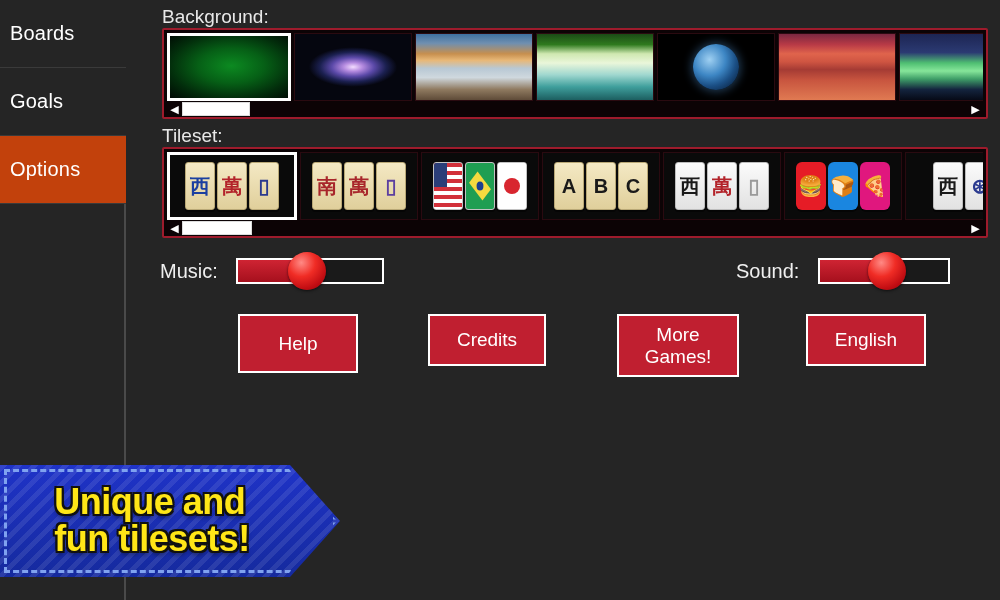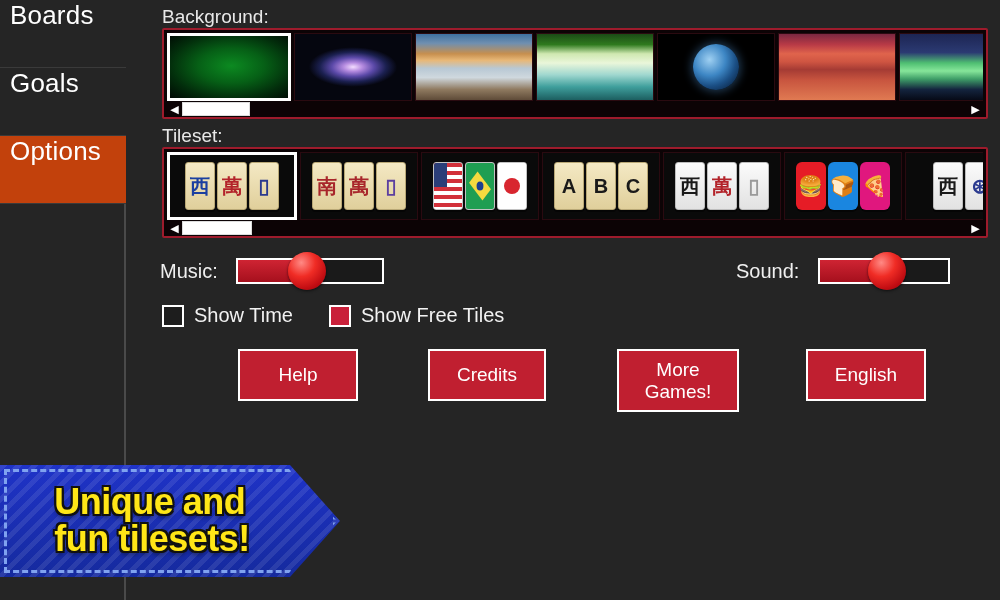--- a/index.html
+++ b/index.html
@@ -13,24 +13,24 @@
 
   
   #sidebar {
     position: absolute; left: 0; top: 0; width: 126px; height: 600px;
     background: #252525;
     border-right: 2px solid #4a4a4a;
   }
   .side-item {
     position: relative;
     height: 68px; width: 126px;
-    display: flex; align-items: flex-start;
+    display: flex; align-items: center;
     padding-left: 10px;
     color: #ffffff;
-    font-size: 26px;
+    font-size: 20px;
     letter-spacing: 0.2px;
     border-bottom: 1px solid #3a3a3a;
     background: #252525;
     cursor: pointer;
   }
   .side-item.active { background: #c2410c; }
   .side-item.active .side-label { color: #ffffff; }
 
   
   #main { position: absolute; left: 128px; top: 0; width: 872px; height: 600px; }
@@ -323,33 +323,23 @@
         <div class="slider-knob" id="music-knob" style="left: 69px;"></div>
       </div>
 
       <div style="position:absolute; left:608px; top:8px;" class="slider-label">Sound:</div>
       <div class="slider-track" id="sound-track" style="position:absolute; left:690px; top:6px; width:132px;">
         <div class="slider-fill" id="sound-fill" style="width: 67px;"></div>
         <div class="slider-knob" id="sound-knob" style="left: 67px;"></div>
       </div>
     </div>
 
-    <div style="display:flex; align-items:center; gap:14px; margin-left:34px; margin-top:12px;">
-      <div style="display:flex; align-items:center; gap:10px;">
-        <div class="cbox" id="cb0"></div>
-        <span class="cb-label">Show Time</span>
-      </div>
-      <div style="display:flex; align-items:center; gap:10px; margin-left:22px;">
-        <div class="cbox on" id="cb1"></div>
-        <span class="cb-label">Show Free Tiles</span>
-      </div>
-    </div>
 
     <div style="position:relative; margin-top:22px; height:56px;">
-      <div class="btn" id="btn0" style="position:absolute; left:110px; top:0; width:120px; height:52px;">Help</div>
+      <div class="btn" id="btn0" style="position:absolute; left:110px; top:0; width:120px; height:59px;">Help</div>
       <div class="btn" id="btn1" style="position:absolute; left:300px; top:0; width:118px; height:52px;">Credits</div>
       <div class="btn" id="btn2" style="position:absolute; left:489px; top:0; width:122px; height:63px;">More<br>Games!</div>
       <div class="btn" id="btn3" style="position:absolute; left:678px; top:0; width:120px; height:52px;">English</div>
     </div>
 
   </div>
 
   <div id="banner">
     <div id="banner-inner"></div>
     <div id="banner-text">

